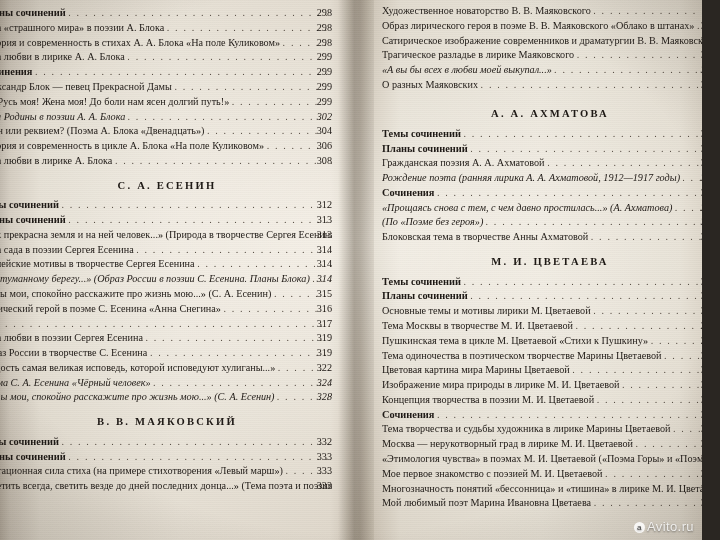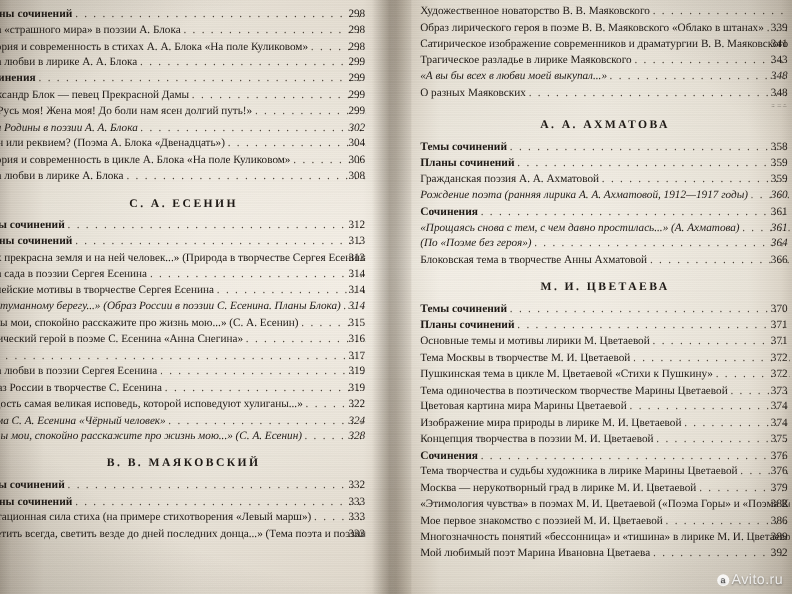--- a/index.html
+++ b/index.html
@@ -2,25 +2,26 @@
 <html><head>
 <meta charset="utf-8">
 <style>
   html, body {
     margin: 0;
     padding: 0;
     background: #2a2622;
   }
   #page {
     position: relative;
-    width: 720px;
+    width: 664px;
     height: 540px;
     overflow: hidden;
     background: #b9b1a4;
     font-family: "Liberation Serif", serif;
+    padding-left: 38px;
   }
   
   .page-bg {
     position: absolute;
     inset: 0;
     background:
       radial-gradient(ellipse 120% 80% at 50% 45%, rgba(255,252,245,0.55), rgba(160,150,135,0.15) 70%),
       linear-gradient(90deg,
         #b6ada0 0px, #cfc7ba 10px, #e6e0d4 40px, #efe9de 180px,
         #e9e2d6 330px, #d2c9bb 352px, #bdb3a4 360px, #cfc6b7 372px,

